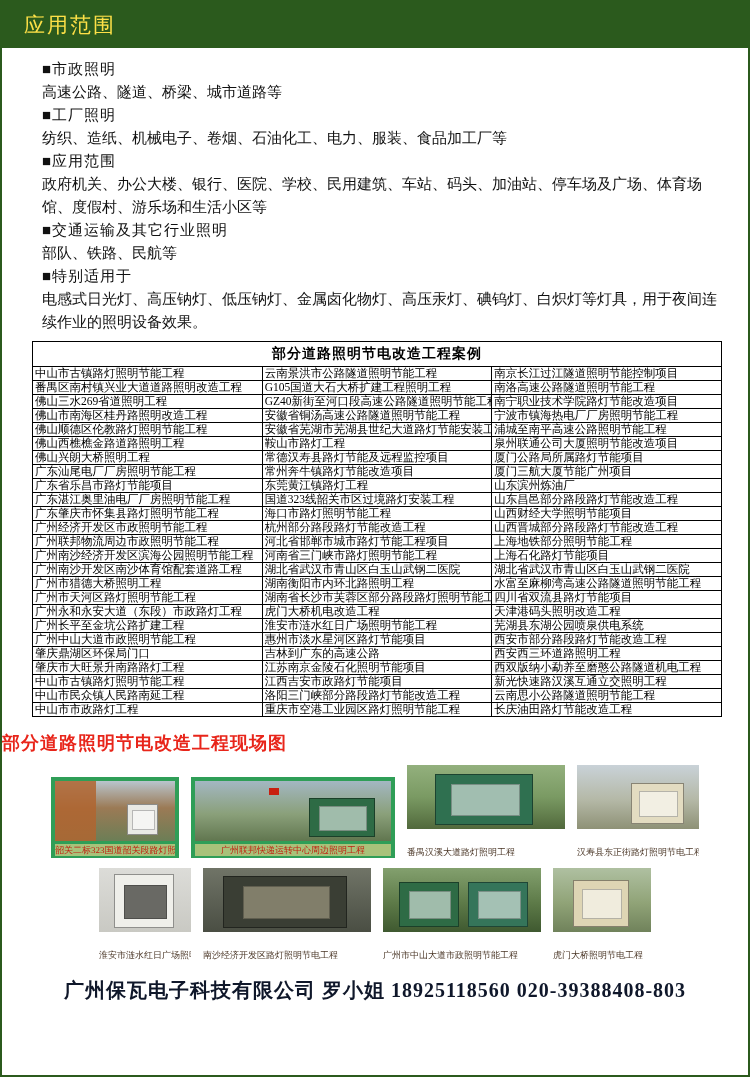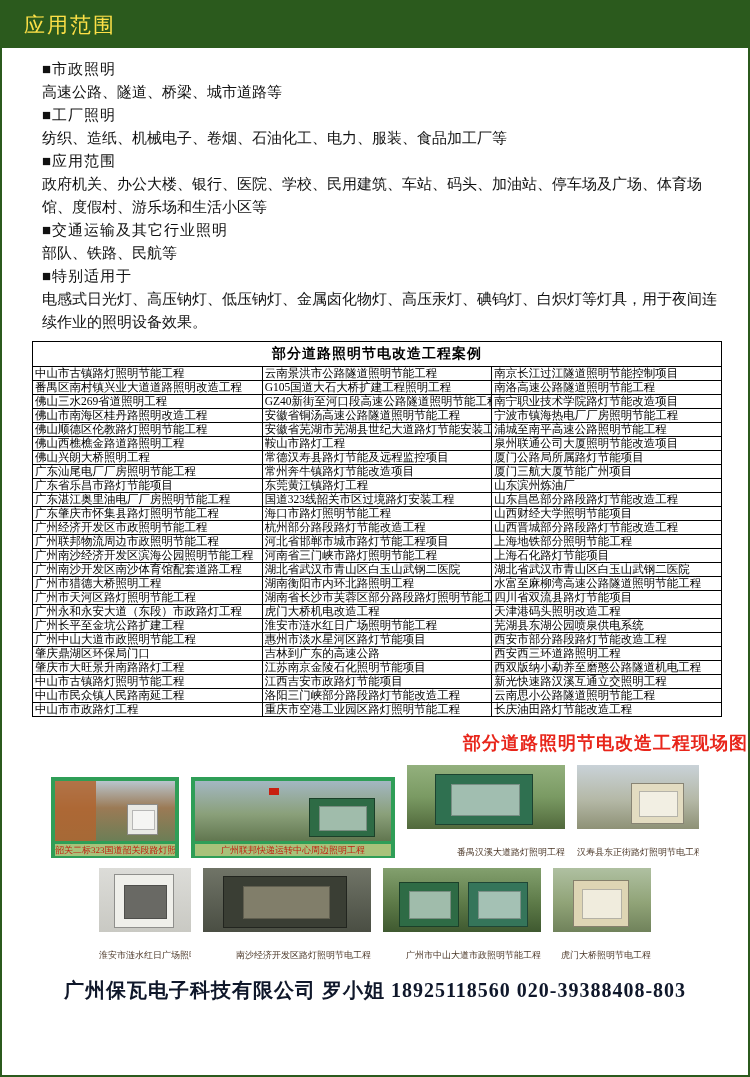--- a/index.html
+++ b/index.html
@@ -35,34 +35,34 @@
   table.cases td {
     border: 1px solid #000; height: 14px; line-height: 13px;
     padding: 0 2px; white-space: nowrap; overflow: hidden;
   }
   table.cases td:nth-child(1) { width: 229px; }
   table.cases td:nth-child(2) { width: 234px; }
   table.cases td:nth-child(3) { width: 227px; }
 
   
   .gal-title {
-    margin: 14px 0 0 0; text-align: right;
+    margin: 14px 0 0 0; text-align: left;
     color: #e8251a; font-size: 18px; font-weight: bold; letter-spacing: 1px;
   }
   .gal-row { display: flex; justify-content: center; align-items: flex-end; margin-top: 10px; }
   .gal-row figure { margin: 0 6px; padding: 0; }
 
   figure.frame { background: #2f9e57; padding: 4px 4px 2px 4px; }
   figure.frame figcaption {
     font-size: 9px; line-height: 12px; text-align: center;
     color: #c02010; background: #a8c27a; margin-top: 3px;
     white-space: nowrap; overflow: hidden;
   }
   figure.plain figcaption {
-    font-size: 9px; line-height: 12px; text-align: right; color: #4a3626;
+    font-size: 9px; line-height: 12px; text-align: left; color: #4a3626;
     margin-top: 17px; white-space: nowrap; overflow: hidden;
   }
 
   .photo { position: relative; overflow: hidden; height: 64px; }
   figure.frame .photo { height: 60px; }
   .cab { position: absolute; border: 1px solid rgba(0,0,0,.4); }
   .cab::after { content:""; position:absolute; left:15%; top:18%; width:70%; height:62%;
                 background: rgba(255,255,255,.55); border:1px solid rgba(0,0,0,.25); }
 
   

